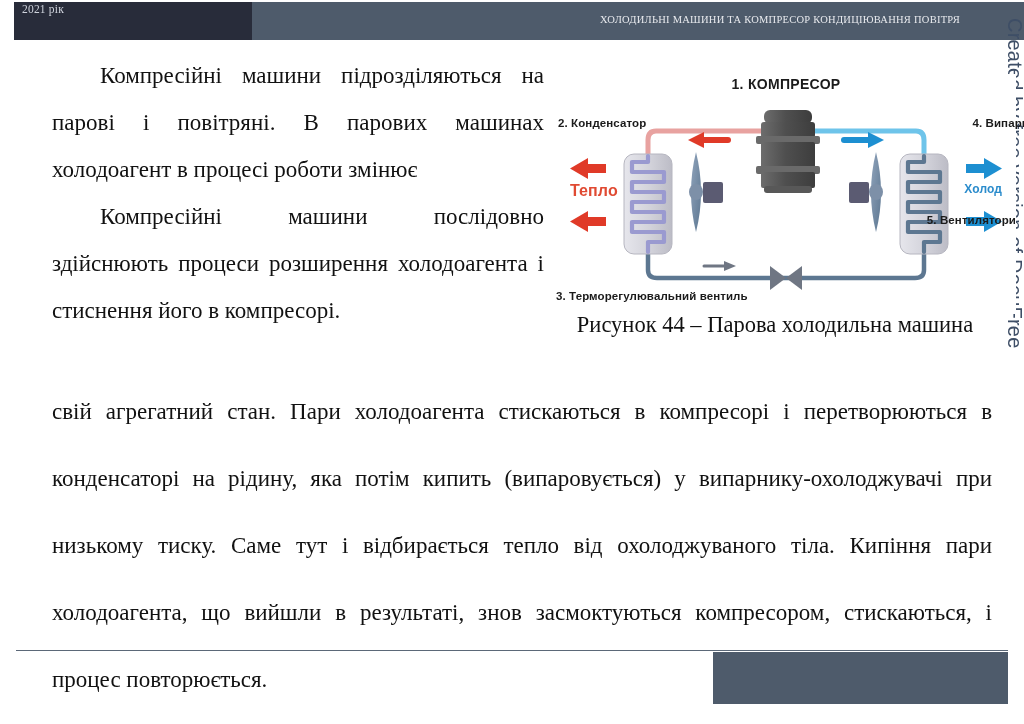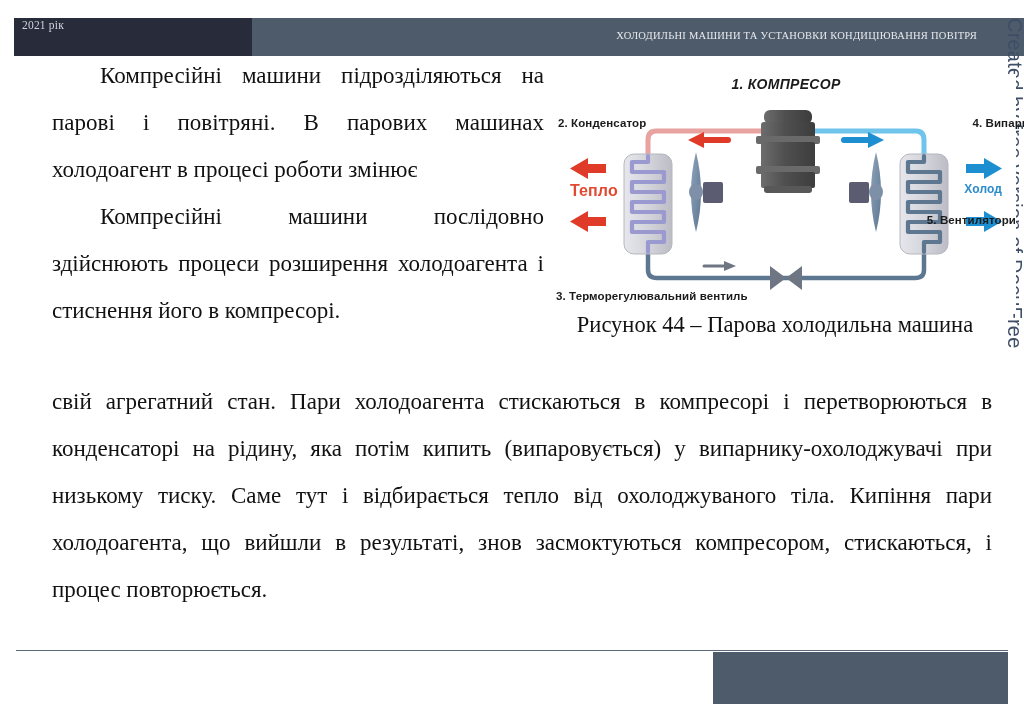--- a/index.html
+++ b/index.html
@@ -12,22 +12,22 @@
     height: 724px;
     position: relative;
     overflow: hidden;
     font-family: "Liberation Serif", "DejaVu Serif", serif;
     color: #000000;
   }
 
   
   #page-header {
     position: absolute;
-    left: 0; top: 16px;
-    width: 988px; height: 42px; padding-left: 17px;
+    left: 0; top: 0;
+    width: 988px; height: 42px;
   }
   .hdr-band {
     position: absolute;
     top: 2px;
     left: 250px;
     width: 774px;
     height: 38px;
     background: #4e5b6b;
   }
   .hdr-dark {
@@ -89,21 +89,21 @@
   }
   .col-text p { margin: 0; }
   .col-text p.indent { text-indent: 48px; }
 
   .full-text {
     position: absolute;
     left: 52px;
     top: 378px;
     width: 940px;
     font-size: 23px;
-    line-height: 47px;
+    line-height: 67px;
     text-align: justify;
     text-justify: inter-word;
     color: #111;
   }
   .full-text p { margin: 0; }
 
   
   #figure-block {
     position: absolute;
     left: 556px;
@@ -131,21 +131,20 @@
   .dg-title {
     position: absolute;
     left: 0; top: 2px;
     width: 460px;
     text-align: center;
     font-family: "Liberation Sans", "DejaVu Sans", sans-serif;
     font-weight: bold;
     font-size: 14px;
     color: #1b1b1b;
     letter-spacing: .3px;
-    font-style: italic;
   }
   .dg-lbl {
     position: absolute;
     font-family: "Liberation Sans", "DejaVu Sans", sans-serif;
     font-weight: bold;
     font-size: 11.5px;
     color: #1b1b1b;
     white-space: nowrap;
     letter-spacing: .1px;
   }
@@ -187,21 +186,21 @@
     background: #4e5b6b;
   }
 </style>
 </head>
 <body>
 
 <div id="page-header">
   <div class="hdr-band"></div>
   <div class="hdr-dark"></div>
   <div class="hdr-year">2021 рік</div>
-  <div class="hdr-title">ХОЛОДИЛЬНІ МАШИНИ ТА УСТАНОВКИ КОНДИЦІЮВАННЯ ПОВІТРЯ</div>
+  <div class="hdr-title">ХОЛОДИЛЬНІ МАШИНИ ТА КОМПРЕСОР КОНДИЦІЮВАННЯ ПОВІТРЯ</div>
 </div>
 
 <div id="watermark">Created by free version of DocuFreezer</div>
 
 <div class="col-text">
   <p class="indent">Компресійні машини підрозділяються на парові і повітряні. В парових машинах холодоагент в процесі роботи змінює</p>
   <p class="indent">Компресійні машини послідовно здійснюють процеси розширення холодоагента і стиснення його в компресорі.</p>
 </div>
 
 <div class="full-text">

